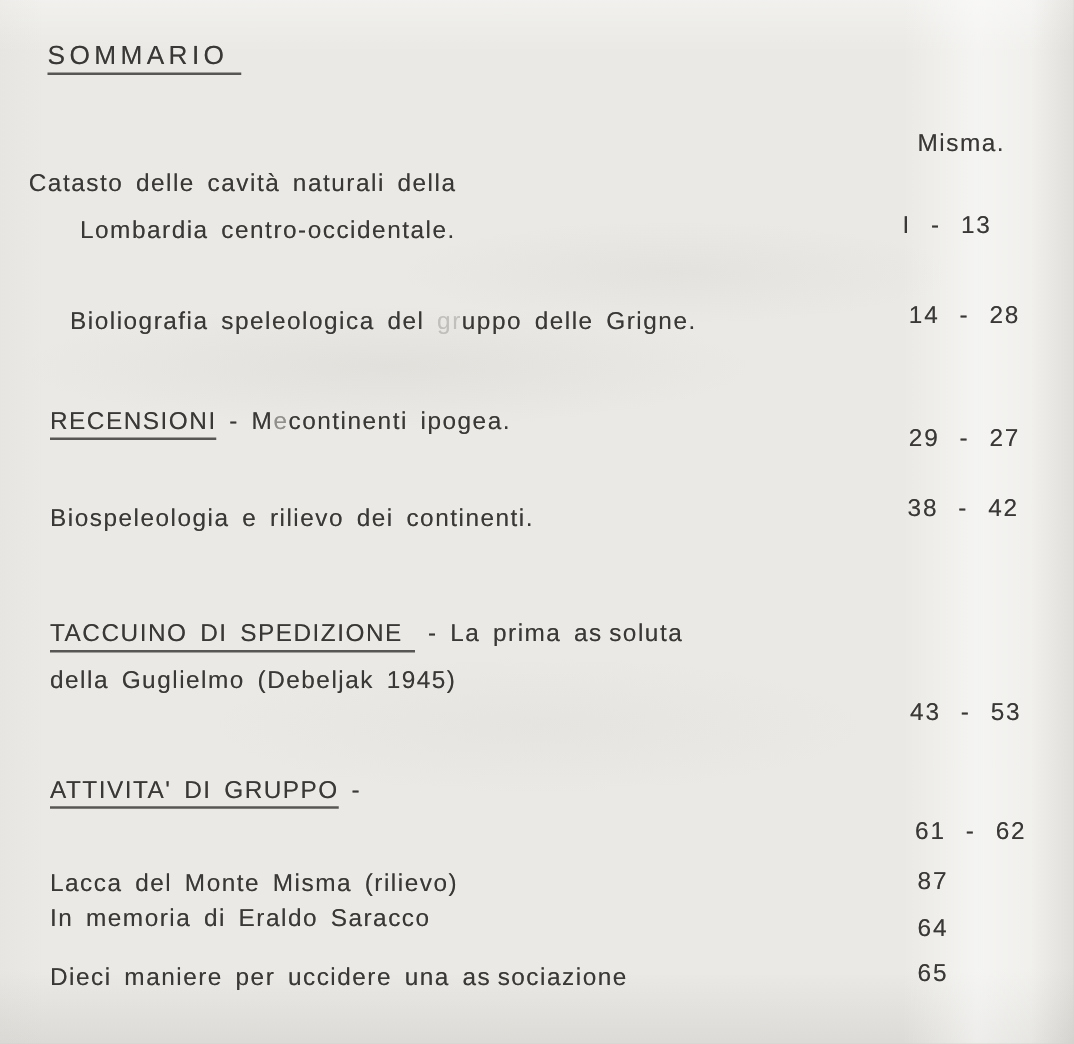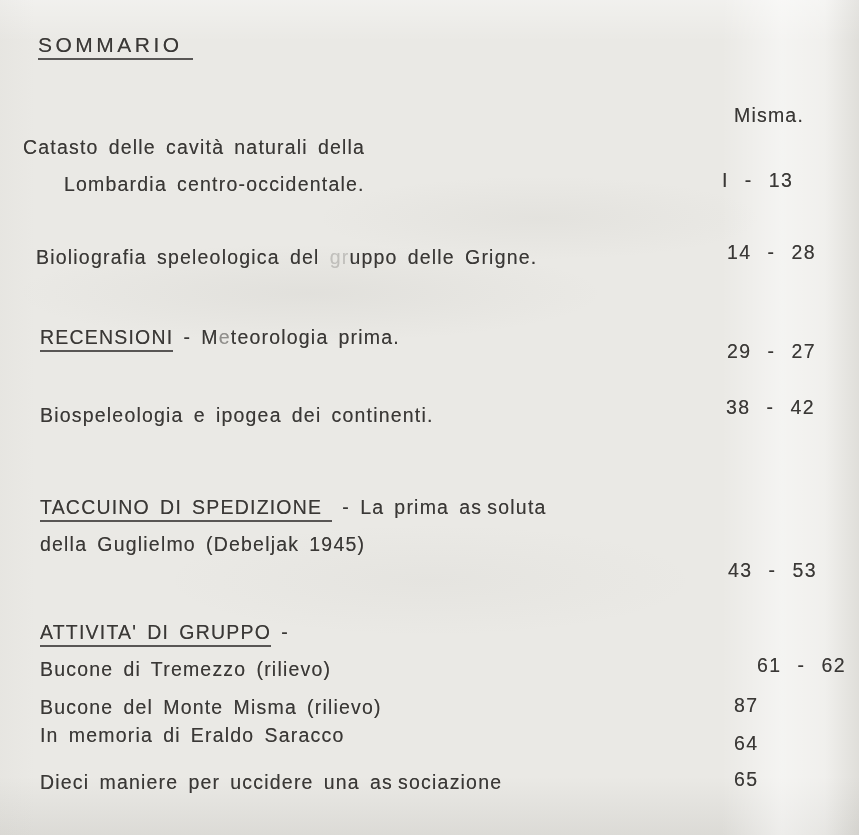--- a/index.html
+++ b/index.html
@@ -38,37 +38,37 @@
   }
   .u {
     border-bottom: 2px solid rgba(56,54,52,0.82);
     padding-bottom: 2px;
   }
   .u-ext { padding-right: 10px; }
   .title { left: 38px; top: 33px; font-size: 21px; letter-spacing: 3.5px; }
   .pagg-header { left: 734px; top: 104px; }
   .catasto-1 { left: 23px; top: 136px; }
   .catasto-2 { left: 40px; top: 173px; margin-left: 24px; }
-  .biblio    { left: 36px; top: 246px; }
+  .biblio    { left: 56px; top: 246px; }
   .recens    { left: 40px; top: 326px; }
   .biosp     { left: 40px; top: 404px; }
   .tacc-1    { left: 40px; top: 496px; }
   .tacc-2    { left: 40px; top: 533px; }
   .attiv     { left: 40px; top: 621px; }
   .item-0    { left: 40px; top: 658px; }
   .item-1    { left: 40px; top: 696px; }
   .item-2    { left: 40px; top: 724px; }
   .item-3    { left: 40px; top: 771px; }
   .pg { letter-spacing: 1.5px; word-spacing: 9px; }
   .pg-catasto { left: 722px; top: 169px; }
   .pg-biblio  { left: 727px; top: 241px; }
   .pg-recens  { left: 727px; top: 340px; }
   .pg-biosp   { left: 726px; top: 396px; }
   .pg-tacc    { left: 728px; top: 529px; margin-top: 30px; }
-  .pg-item-0  { left: 732px; top: 654px; margin-left: 25px; }
+  .pg-item-0  { left: 732px; top: 654px; }
   .pg-item-1  { left: 734px; top: 694px; }
   .pg-item-2  { left: 734px; top: 732px; }
   .pg-item-3  { left: 734px; top: 768px; }
   .fade-heavy { opacity: 0.22; filter: blur(0.4px); }
   .fade-light { opacity: 0.50; }
 </style>
 </head>
 <body>
 
 <div class="page">
@@ -77,36 +77,35 @@
 
   <div class="ln pagg-header">Misma.</div>
 
   <div class="ln catasto-1">Catasto delle cavità naturali della</div>
   <div class="ln catasto-2">Lombardia centro-occidentale.</div>
   <div class="ln pg pg-catasto">I - 13</div>
 
   <div class="ln biblio"><span>Bioliografia speleologica del </span><span class="fade-heavy">gr</span><span>uppo delle Grigne.</span></div>
   <div class="ln pg pg-biblio">14 - 28</div>
 
-  <div class="ln recens"><span class="u">RECENSIONI</span><span> - </span><span>M</span><span class="fade-light">e</span><span>teorologia prima.</span></div>
+  <div class="ln recens"><span class="u">RECENSIONI</span><span> - </span><span>M</span><span class="fade-light">e</span><span>continenti ipogea.</span></div>
   <div class="ln pg pg-recens">29 - 27</div>
 
-  <div class="ln biosp">Biospeleologia e ipogea dei continenti.</div>
+  <div class="ln biosp">Biospeleologia e rilievo dei continenti.</div>
   <div class="ln pg pg-biosp">38 - 42</div>
 
   <div class="ln tacc-1"><span class="u u-ext">TACCUINO DI SPEDIZIONE</span><span> - La prima as soluta</span></div>
   <div class="ln tacc-2">della Guglielmo (Debeljak 1945)</div>
   <div class="ln pg pg-tacc">43 - 53</div>
 
   <div class="ln attiv"><span class="u">ATTIVITA' DI GRUPPO</span><span> -</span></div>
 
-  <div class="ln item-0">Bucone di Tremezzo (rilievo)</div>
   <div class="ln pg pg-item-0">61 - 62</div>
 
-  <div class="ln item-1">Bucone del Monte Misma (rilievo)</div>
+  <div class="ln item-1">Lacca del Monte Misma (rilievo)</div>
   <div class="ln pg pg-item-1">87</div>
 
   <div class="ln item-2">In memoria di Eraldo Saracco</div>
   <div class="ln pg pg-item-2">64</div>
 
   <div class="ln item-3">Dieci maniere per uccidere una as sociazione</div>
   <div class="ln pg pg-item-3">65</div>
 
 </div>
 

